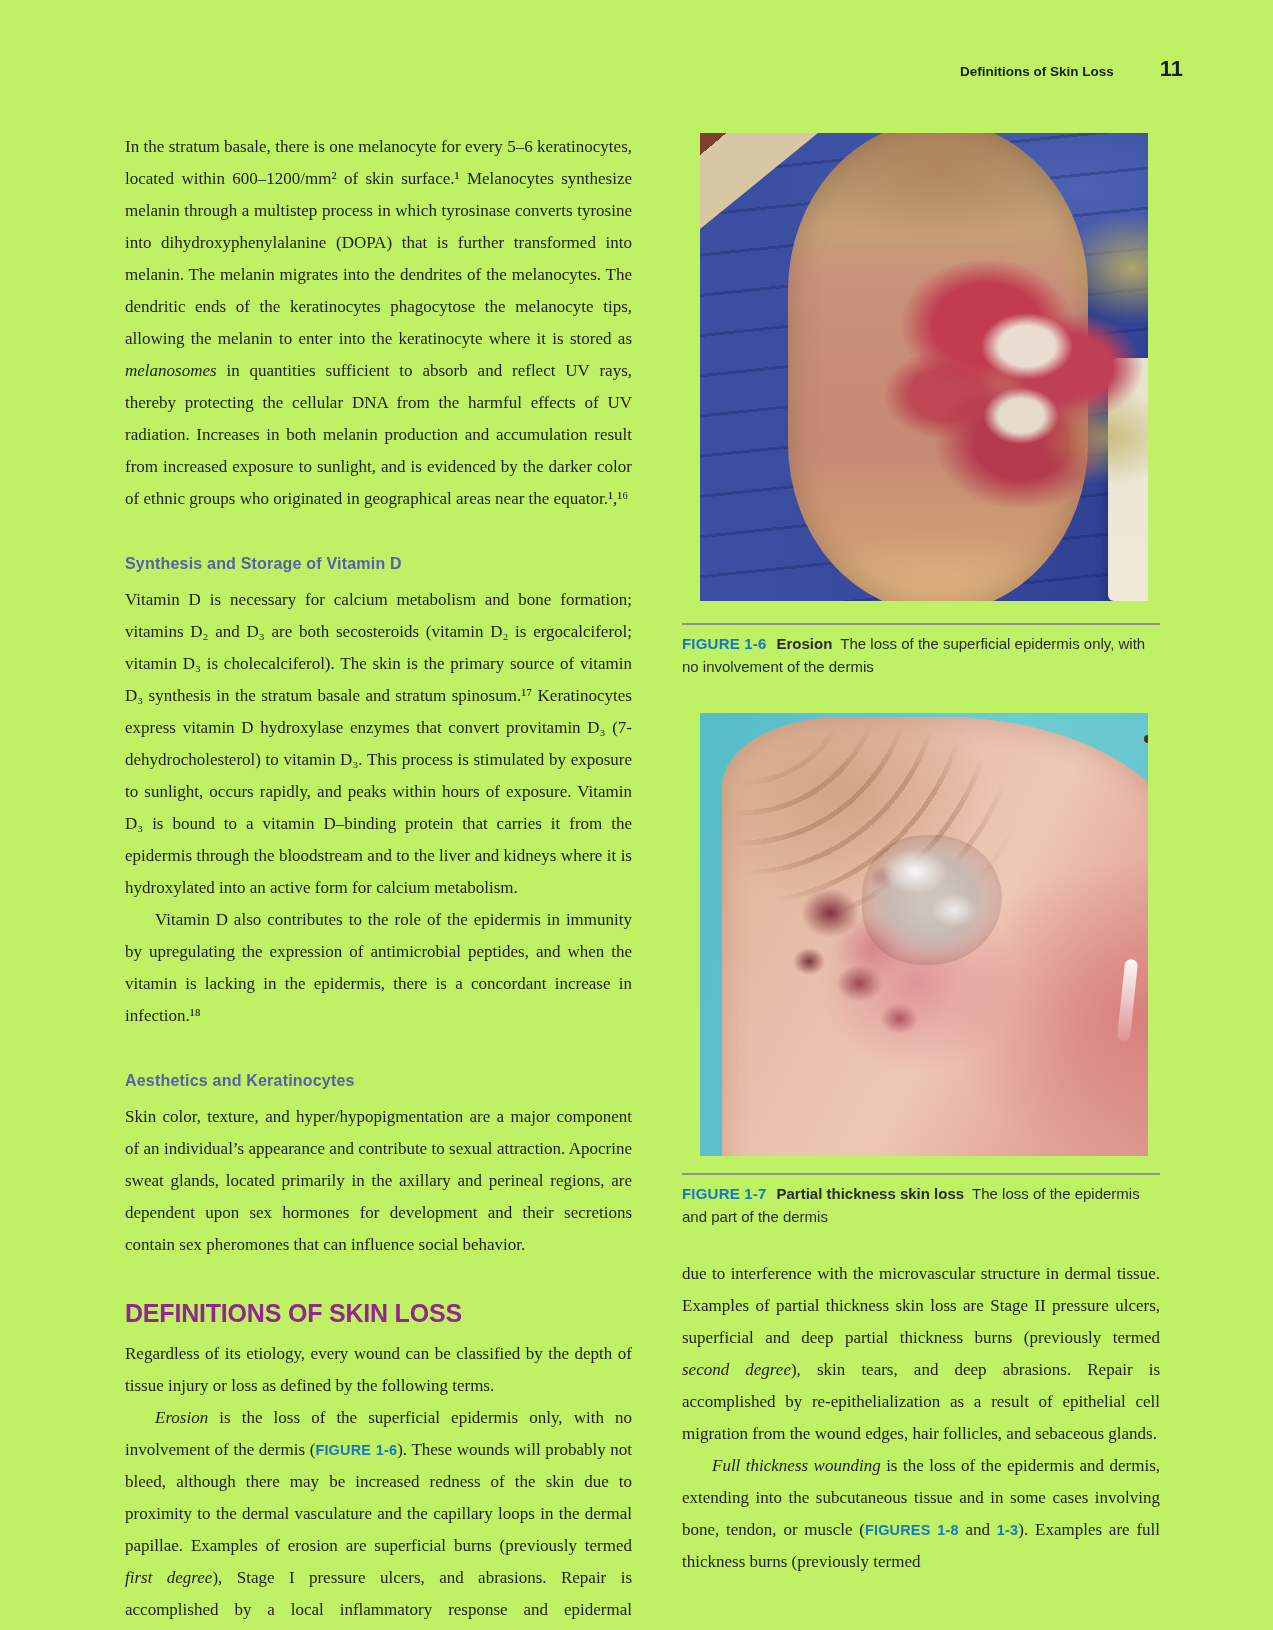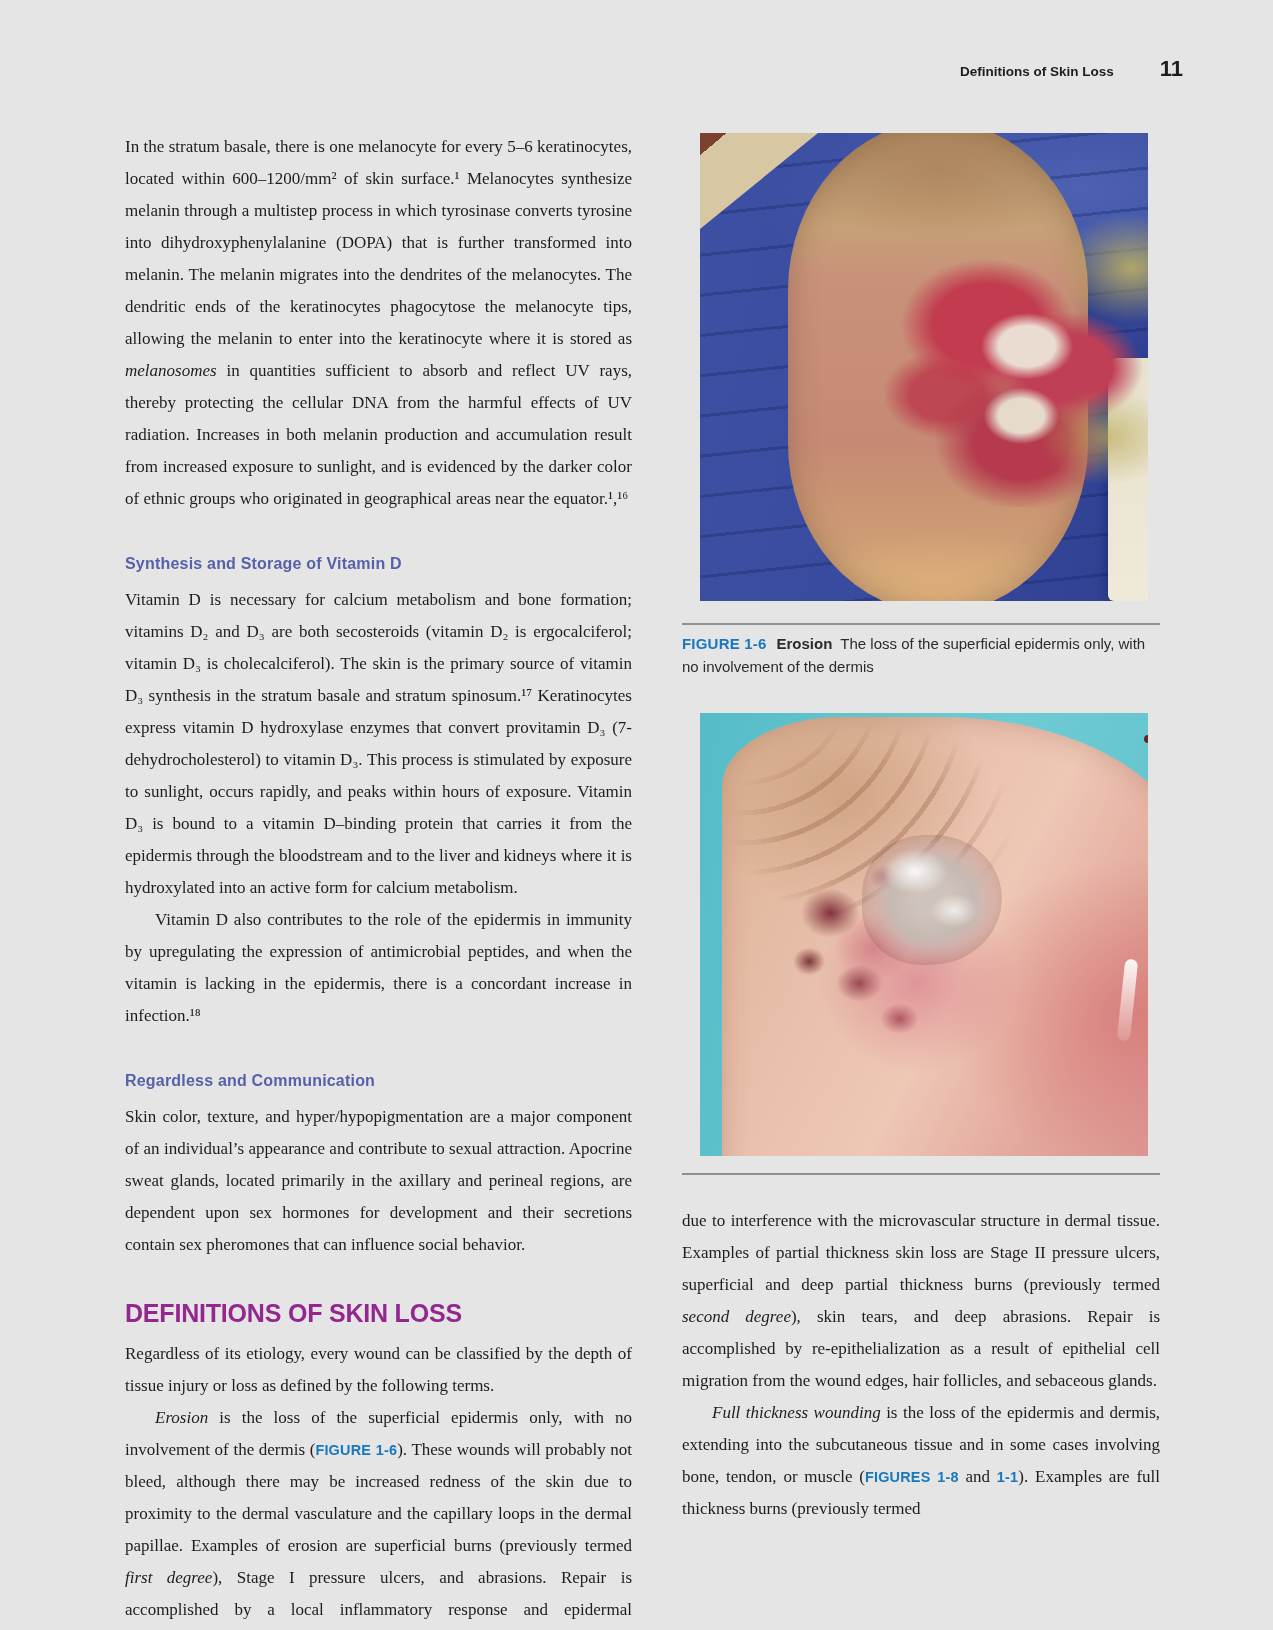--- a/index.html
+++ b/index.html
@@ -1,16 +1,16 @@
 <!DOCTYPE html>
 <html style="--heading_blue: #5661a9; --heading_purple: #93278f; --figure_blue: #1878bd; --body_text: #211c19; --caption_text: #2b2b2b; --rule_gray: #8f9093;"><head>
 <meta charset="utf-8">
 <style>
   html,body{margin:0;padding:0;background:#ffffff;}
-  .page{position:relative;width:1273px;height:1630px;background:#e5e5e5;overflow:hidden;
+  .page{position:relative;width:1273px;height:1630px;background:#bef264;overflow:hidden;
         font-family:"Liberation Serif", serif;color:var(--body_text,#211c19);}
 
   
   .running-head{position:absolute;top:56px;right:90px;display:flex;align-items:baseline;gap:46px;}
   .rh-title{font-family:"Liberation Sans",sans-serif;font-weight:bold;font-size:13.5px;color:#1d1d1b;}
   .rh-page{font-family:"Liberation Sans",sans-serif;font-weight:800;font-size:22px;color:#1d1d1b;}
 
   
   .left-col{position:absolute;left:125px;top:131px;width:507px;}
   .right-col{position:absolute;left:682px;top:133px;width:478px;}
@@ -116,21 +116,21 @@
     <span class="rh-page">11</span>
   </header>
 
   <section class="left-col">
     <p class="body"><span>In the stratum basale, there is one melanocyte for every 5–6 keratinocytes, located within 600–1200/mm² of skin surface.¹ Melanocytes synthesize melanin through a multistep process in which tyrosinase converts tyrosine into dihydroxyphenylalanine (DOPA) that is further transformed into melanin. The melanin migrates into the dendrites of the melanocytes. The dendritic ends of the keratinocytes phagocytose the melanocyte tips, allowing the melanin to enter into the keratinocyte where it is stored as </span><span class="seg-i">melanosomes</span><span> in quantities sufficient to absorb and reflect UV rays, thereby protecting the cellular DNA from the harmful effects of UV radiation. Increases in both melanin production and accumulation result from increased exposure to sunlight, and is evidenced by the darker color of ethnic groups who originated in geographical areas near the equator.¹,¹⁶</span></p>
 
     <h2 class="h-blue">Synthesis and Storage of Vitamin D</h2>
     <p class="body"><span>Vitamin D is necessary for calcium metabolism and bone formation; vitamins D₂ and D₃ are both secosteroids (vitamin D₂ is ergocalciferol; vitamin D₃ is cholecalciferol). The skin is the primary source of vitamin D₃ synthesis in the stratum basale and stratum spinosum.¹⁷ Keratinocytes express vitamin D hydroxylase enzymes that convert provitamin D₃ (7-dehydrocholesterol) to vitamin D₃. This process is stimulated by exposure to sunlight, occurs rapidly, and peaks within hours of exposure. Vitamin D₃ is bound to a vitamin D–binding protein that carries it from the epidermis through the bloodstream and to the liver and kidneys where it is hydroxylated into an active form for calcium metabolism.</span></p>
     <p class="body indent"><span>Vitamin D also contributes to the role of the epidermis in immunity by upregulating the expression of antimicrobial peptides, and when the vitamin is lacking in the epidermis, there is a concordant increase in infection.¹⁸</span></p>
 
-    <h2 class="h-blue">Regardless and Communication</h2>
+    <h2 class="h-blue">Aesthetics and Keratinocytes</h2>
     <p class="body"><span>Skin color, texture, and hyper/hypopigmentation are a major component of an individual’s appearance and contribute to sexual attraction. Apocrine sweat glands, located primarily in the axillary and perineal regions, are dependent upon sex hormones for development and their secretions contain sex pheromones that can influence social behavior.</span></p>
 
     <h2 class="h-purple">DEFINITIONS OF SKIN LOSS</h2>
     <p class="body"><span>Regardless of its etiology, every wound can be classified by the depth of tissue injury or loss as defined by the following terms.</span></p>
     <p class="body indent"><span class="seg-i">Erosion</span><span> is the loss of the superficial epidermis only, with no involvement of the dermis (</span><span class="seg-fig">FIGURE 1-6</span><span>). These wounds will probably not bleed, although there may be increased redness of the skin due to proximity to the dermal vasculature and the capillary loops in the dermal papillae. Examples of erosion are superficial burns (previously termed </span><span class="seg-i">first degree</span><span>), Stage I pressure ulcers, and abrasions. Repair is accomplished by a local inflammatory response and epidermal replacement by migrating keratinocytes.</span></p>
     <p class="body indent"><span class="seg-i">Partial thickness wounding</span><span> is the loss of the epidermis and part of the dermis (</span><span class="seg-fig">FIGURE 1-7</span><span>). These wounds will bleed</span></p>
   </section>
 
   <section class="right-col">
 
@@ -152,18 +152,19 @@
       <div class="p2-skin">
         <div class="p2-wrinkles"></div>
         <div class="p2-specks"></div>
         <div class="p2-pink"></div>
         <div class="p2-blister"></div>
         <div class="p2-streak"></div>
         <div class="p2-mole"></div>
       </div>
     </div>
     <div class="rule rule2"></div>
+    <p class="caption"><span class="seg-fig">FIGURE 1-7</span><span class="seg-b">Partial thickness skin loss</span><span>The loss of the epidermis and part of the dermis</span></p>
 
     <p class="body rc-text"><span>due to interference with the microvascular structure in dermal tissue. Examples of partial thickness skin loss are Stage II pressure ulcers, superficial and deep partial thickness burns (previously termed </span><span class="seg-i">second degree</span><span>), skin tears, and deep abrasions. Repair is accomplished by re-epithelialization as a result of epithelial cell migration from the wound edges, hair follicles, and sebaceous glands.</span></p>
-    <p class="body indent"><span class="seg-i">Full thickness wounding</span><span> is the loss of the epidermis and dermis, extending into the subcutaneous tissue and in some cases involving bone, tendon, or muscle (</span><span class="seg-fig">FIGURES 1-8</span><span> and </span><span class="seg-fig">1-1</span><span>). Examples are full thickness burns (previously termed</span></p>
+    <p class="body indent"><span class="seg-i">Full thickness wounding</span><span> is the loss of the epidermis and dermis, extending into the subcutaneous tissue and in some cases involving bone, tendon, or muscle (</span><span class="seg-fig">FIGURES 1-8</span><span> and </span><span class="seg-fig">1-3</span><span>). Examples are full thickness burns (previously termed</span></p>
   </section>
 
 </div>
 
 </body></html>

